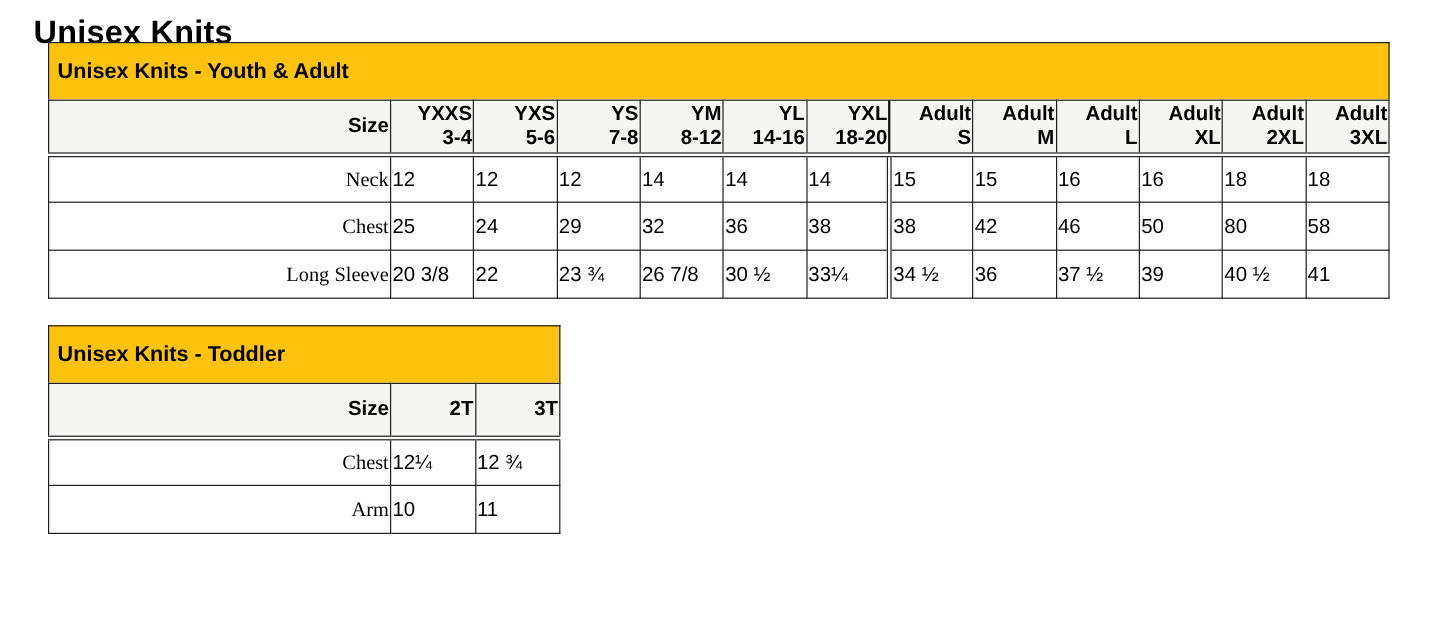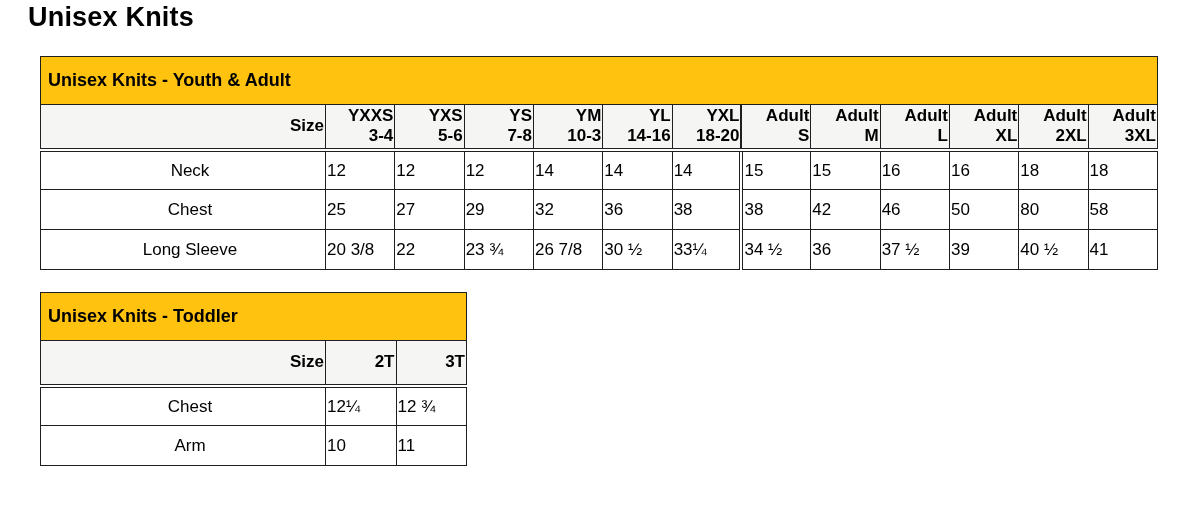--- a/index.html
+++ b/index.html
@@ -9,24 +9,24 @@
     --text-c:#000000;
   }
   html,body{margin:0;padding:0;}
   body{
     width:1200px;height:530px;background:#ffffff;
     font-family:"Liberation Sans", sans-serif;color:var(--text-c);
     overflow:hidden;
   }
   .page{position:relative;width:1200px;height:530px;}
   .page-title{
-    position:absolute;left:28px;top:2px;margin:0;
+    position:absolute;left:28px;top:12px;margin:0;
     font-size:27px;font-weight:bold;letter-spacing:0.2px;
   }
-  #tables-root{position:absolute;left:40px;top:56px;}
+  #tables-root{position:absolute;left:40px;top:35px;}
   .tbl-wrap{width:max-content;margin-bottom:22px;}
   .banner{
     box-sizing:border-box;height:48px;
     border:1px solid var(--border-c);border-bottom:none;
     background:var(--banner-bg);
     display:flex;align-items:center;padding-left:7px;
     font-weight:bold;font-size:18px;
   }
   table{border-collapse:collapse;table-layout:fixed;background:#fff;}
   table.t0{width:1118px;}
@@ -36,21 +36,21 @@
   thead th{
     height:45px;background:var(--header-bg);
     font-size:17px;font-weight:bold;text-align:right;vertical-align:middle;
     white-space:pre-line;line-height:1.2;
     border-bottom:4px double var(--border-c);
   }
   thead th.size-cell{text-align:right;padding-left:5px;}
   tbody td{
     height:40px;font-size:17px;text-align:left;vertical-align:middle;
   }
-  tbody td.size-cell{text-align:center;padding-left:15px;}
+  tbody td.size-cell{text-align:right;padding-left:15px;font-family:Liberation Serif, serif;}
   thead th.group-start{border-left:2px solid var(--border-c);}
   tbody td.group-start{border-left:4px double var(--border-c);}
 </style>
 </head>
 <body>
 
 <div class="page">
   <h1 class="page-title">Unisex Knits</h1>
   <div id="tables-root">
       <div class="tbl-wrap">
@@ -74,21 +74,21 @@
           <thead>
             <tr>
               <th class="size-cell">Size</th>
               <th>YXXS
 3-4</th>
               <th>YXS
 5-6</th>
               <th>YS
 7-8</th>
               <th>YM
-10-3</th>
+8-12</th>
               <th>YL
 14-16</th>
               <th>YXL
 18-20</th>
               <th class="group-start">Adult
 S</th>
               <th>Adult
 M</th>
               <th>Adult
 L</th>
@@ -112,21 +112,21 @@
               <td class="group-start">15</td>
               <td>15</td>
               <td>16</td>
               <td>16</td>
               <td>18</td>
               <td>18</td>
             </tr>
             <tr>
               <td class="size-cell">Chest</td>
               <td>25</td>
-              <td>27</td>
+              <td>24</td>
               <td>29</td>
               <td>32</td>
               <td>36</td>
               <td>38</td>
               <td class="group-start">38</td>
               <td>42</td>
               <td>46</td>
               <td>50</td>
               <td>80</td>
               <td>58</td>

